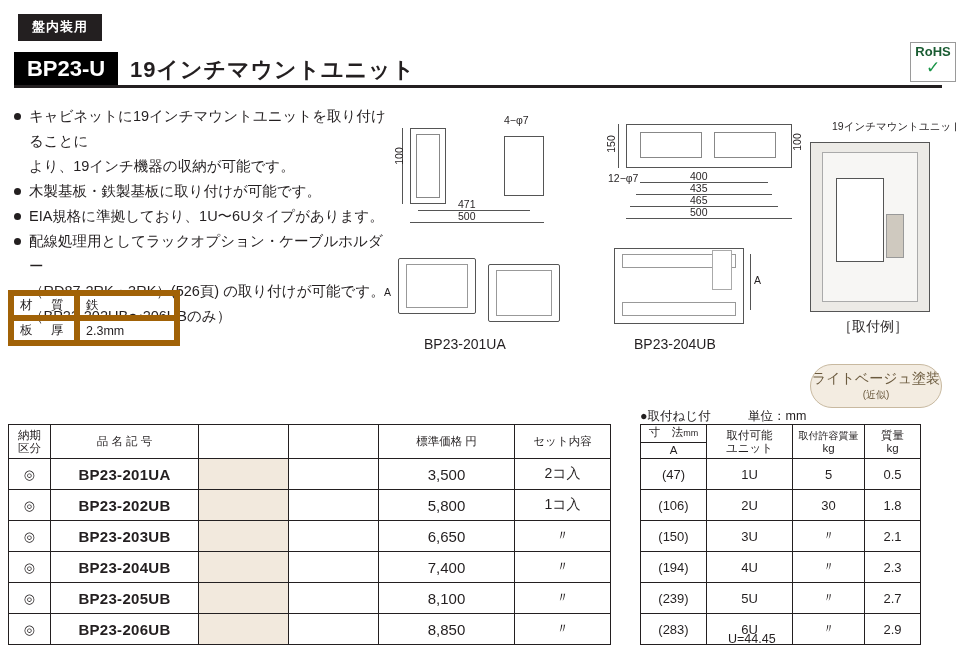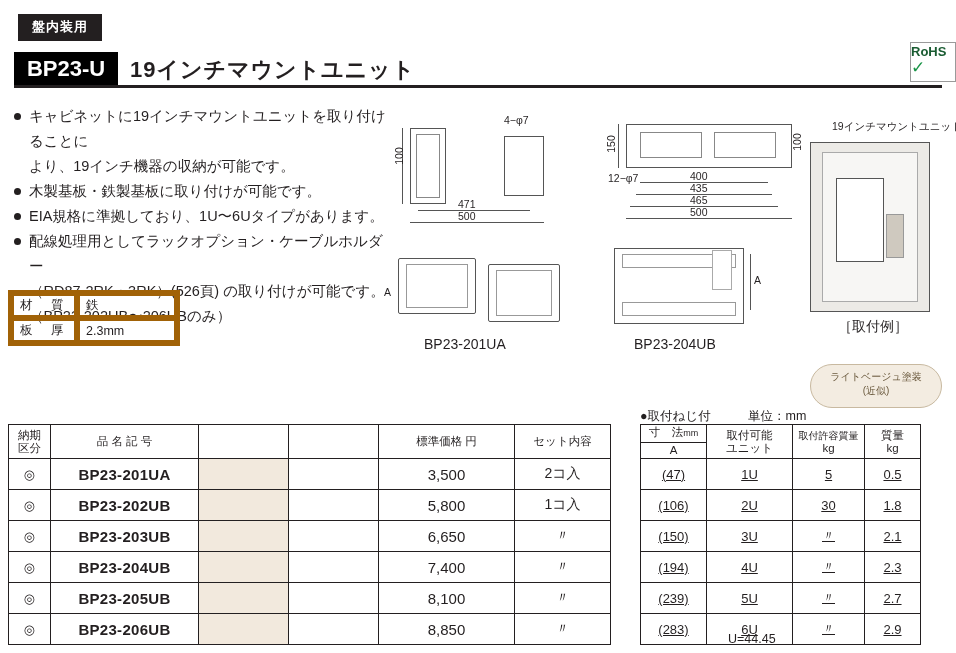--- a/index.html
+++ b/index.html
@@ -34,20 +34,21 @@
     letter-spacing:0px;
   }
   .title-text {
     position:absolute; left:130px; top:55px;
     font-size:22px; font-weight:bold;
     letter-spacing:1px;
   }
   .rohs {
     position:absolute; right:10px; top:42px;
     width:36px; height:44px;
+    text-align:center;
   }
   .rohs .rohs-t { font-size:13px; font-weight:bold; color:#1a5c32; line-height:14px;}
   .rohs .rohs-leaf { font-size:17px; color:#1a9548; line-height:17px; }
   .rohs-frame { border:1px solid #9a9a9a; width:46px; height:40px; padding-top:2px;}
 
   
   .bullets {
     position:absolute; left:14px; top:104px; width:380px;
     font-size:14.5px; line-height:25px;
   }
@@ -84,21 +85,21 @@
   
   .paint-note {
     position:absolute; right:14px; top:364px;
     width:132px; height:44px;
     border:1px solid #c8b9a0;
     border-radius:22px;
     background:#f3ece1;
     text-align:center;
     padding-top:5px;
   }
-  .paint-note .p1 { font-size:10px; color:#6b5a3e; }
+  .paint-note .p1 { font-size:14px; color:#6b5a3e; }
   .paint-note .p2 { font-size:10px; color:#6b5a3e; }
 
   .screw-note { position:absolute; left:640px; top:408px; font-size:12.5px; }
   .unit-note  { position:absolute; left:748px; top:408px; font-size:12.5px; }
   .u-note     { position:absolute; left:728px; top:632px; font-size:12.5px; }
 
   
   table.spec {
     position:absolute;
     border-collapse:collapse;
@@ -118,21 +119,21 @@
   .col-c { width:90px; }
   .col-price { width:136px; }
   .col-set { width:96px; }
   .name-cell { font-size:15px; font-weight:bold; letter-spacing:0.3px;}
   .beige { background:#f2e9dd; }
   .price-cell { text-align:right; padding-right:24px; font-size:15px;}
   .dbl { font-size:14px; }
 
   #right-table { left:640px; top:424px; }
   #right-table th { font-size:11.5px; font-weight:normal; line-height:13px;margin-top:8px; }
-  #right-table td { height:31px;text-decoration:underline; }
+  #right-table td { height:31px; }
   .rc-dim { width:66px; }
   .rc-unit { width:86px; }
   .rc-w { width:72px; }
   .rc-m { width:56px; }
   .sub-small { font-size:9px; }
 </style>
 </head>
 <body>
 
 <div class="cat-tag">盤内装用</div>

